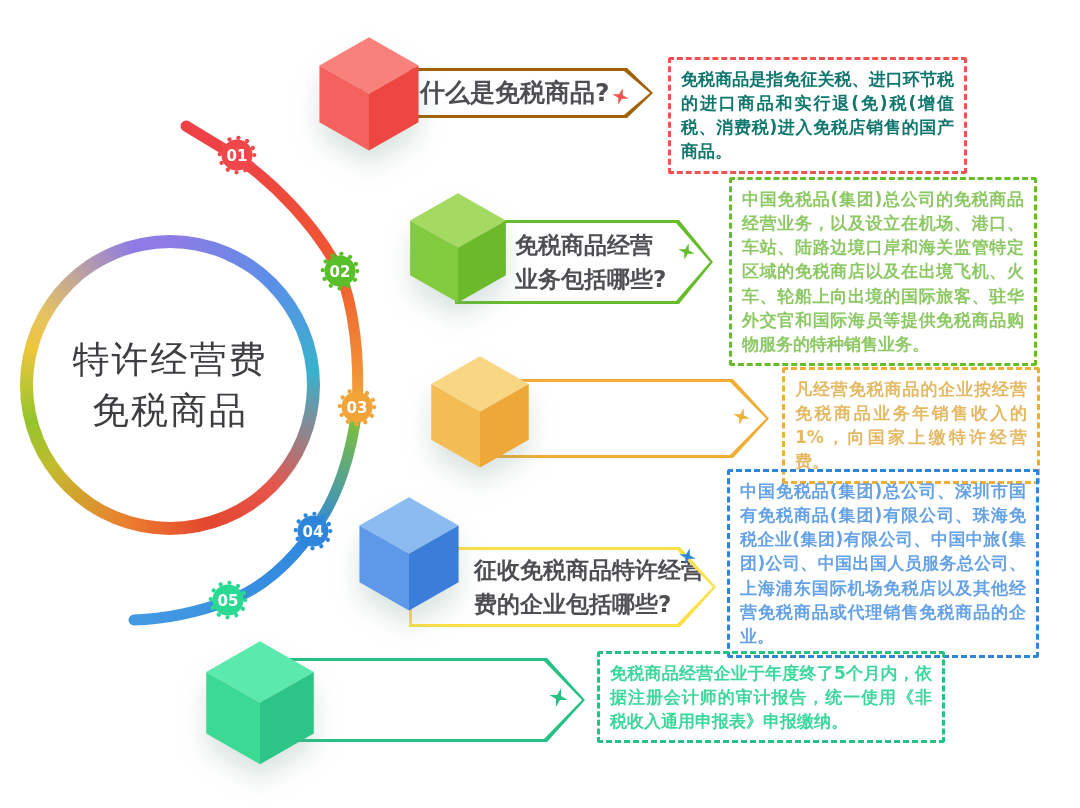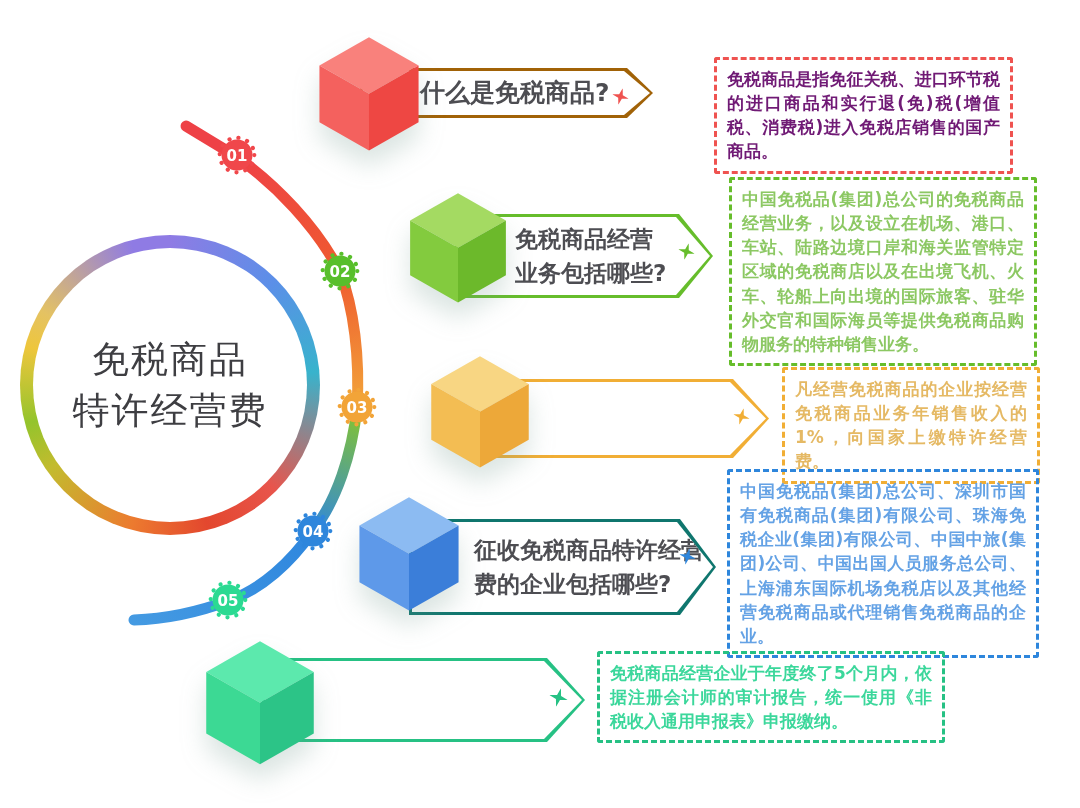--- a/index.html
+++ b/index.html
@@ -46,25 +46,25 @@
     clip-path:polygon(0 0,calc(100% - var(--tip)) 0,100% 50%,calc(100% - var(--tip)) 100%,0 100%);
   }
   .banner-inner{
     position:absolute;inset:3px;background:#fff;
     clip-path:polygon(0 0,calc(100% - var(--tip)) 0,100% 50%,calc(100% - var(--tip)) 100%,0 100%);
     display:flex;flex-direction:column;justify-content:center;
     color:#4d4d52;font-weight:700;white-space:nowrap;
   }
   .banner1{left:360px;top:68px;width:293px;height:50px;--tip:26px;background:#a16207;}
   .banner1 .banner-inner{padding-left:57px;font-size:25px;line-height:1.3;}
-  .banner2{left:455px;top:214px;width:258px;height:84px;--tip:34px;background:#66bd2b;}
+  .banner2{left:455px;top:220px;width:258px;height:84px;--tip:34px;background:#66bd2b;}
   .banner2 .banner-inner{padding-left:57px;font-size:23px;line-height:1.5;}
   .banner3{left:477px;top:379px;width:292px;height:79px;--tip:36px;background:#f1ae35;}
   .banner3 .banner-inner{padding-left:60px;font-size:23px;line-height:1.5;}
-  .banner4{left:409px;top:519px;width:307px;height:96px;--tip:36px;background:#0f766e;}
+  .banner4{left:409px;top:547px;width:307px;height:80px;--tip:36px;background:#fde047;}
   .banner4 .banner-inner{padding-left:62px;font-size:23px;line-height:1.5;}
   .banner5{left:262px;top:658px;width:323px;height:84px;--tip:38px;background:#26c184;}
   .banner5 .banner-inner{padding-left:64px;font-size:24px;line-height:1.5;}
 
   
   .star{z-index:5;width:17px;height:17px;transform:rotate(15deg);
     clip-path:polygon(50% 0%,61% 39%,100% 50%,61% 61%,50% 100%,39% 61%,0% 50%,39% 39%);}
   .star1{left:612px;top:88px;background:#ef5350;}
   .star2{left:678px;top:243px;background:#66bd2b;}
   .star3{left:733px;top:408px;background:#f1ae35;}
@@ -83,21 +83,21 @@
   .cube3 .f-top{fill:#f8d683}.cube3 .f-left{fill:#f3bd53}.cube3 .f-right{fill:#eda839}
   .cube4 .f-top{fill:#8cbbf2}.cube4 .f-left{fill:#5e99e9}.cube4 .f-right{fill:#3b7ed9}
   .cube5 .f-top{fill:#5ce9ad}.cube5 .f-left{fill:#3cd994}.cube5 .f-right{fill:#2cc487}
 
   
   .answer{
     z-index:3;border:3px dashed;border-radius:3px;
     padding:7px 10px;font-size:17px;font-weight:700;line-height:1.42;
     text-align:justify;box-sizing:border-box;
   }
-  .answer1{left:714px;top:57px;width:299px;border-color:#ef5350;color:#701a75;}
+  .answer1{left:668px;top:57px;width:299px;border-color:#ef5350;color:#0f766e;}
   .answer2{left:729px;top:177px;width:308px;border-color:#66bd2b;color:#8cc863;}
   .answer3{left:782px;top:367px;width:258px;border-color:#f1ae35;color:#e5b964;}
   .answer4{left:727px;top:469px;width:312px;border-color:#2e86dc;color:#64a2e5;}
   .answer5{left:597px;top:651px;width:348px;border-color:#26c184;color:#3bd79b;}
 </style>
 </head>
 <body>
 
 <div>
 
@@ -122,22 +122,22 @@
     </defs>
     <path d="M 186 126 C 204 137, 221 147, 237 157" fill="none" stroke="#ee4146" stroke-width="11" stroke-linecap="round"></path>
     <path d="M 237 157 C 276 185, 316 226, 340 272" fill="none" stroke="url(#g12)" stroke-width="11" stroke-linecap="round"></path>
     <path d="M 340 272 C 354 308, 360 358, 357 408" fill="none" stroke="url(#g23)" stroke-width="11" stroke-linecap="round"></path>
     <path d="M 357 408 C 352 453, 337 501, 312 532" fill="none" stroke="url(#g34)" stroke-width="11" stroke-linecap="round"></path>
     <path d="M 312 532 C 291 562, 262 589, 228 601 C 201 611, 166 619, 134 620" fill="none" stroke="url(#g45)" stroke-width="11" stroke-linecap="round"></path>
   </svg>
 
   <div class="abs ring">
     <div class="ring-title">
+      <div>特许经营费</div>
       <div>免税商品</div>
-      <div>特许经营费</div>
     </div>
   </div>
 
   <svg class="abs badge badge1" style="left:215px;top:133px" width="44" height="44" viewBox="0 0 44 44">
     <circle class="fringe" cx="22" cy="22" r="17.3"></circle>
       <circle class="core" cx="22" cy="22" r="15.5"></circle>
     <text x="22" y="27.5">01</text>
   </svg>
   <svg class="abs badge badge2" style="left:318px;top:249px" width="44" height="44" viewBox="0 0 44 44">
     <circle class="fringe" cx="22" cy="22" r="17.3"></circle>

